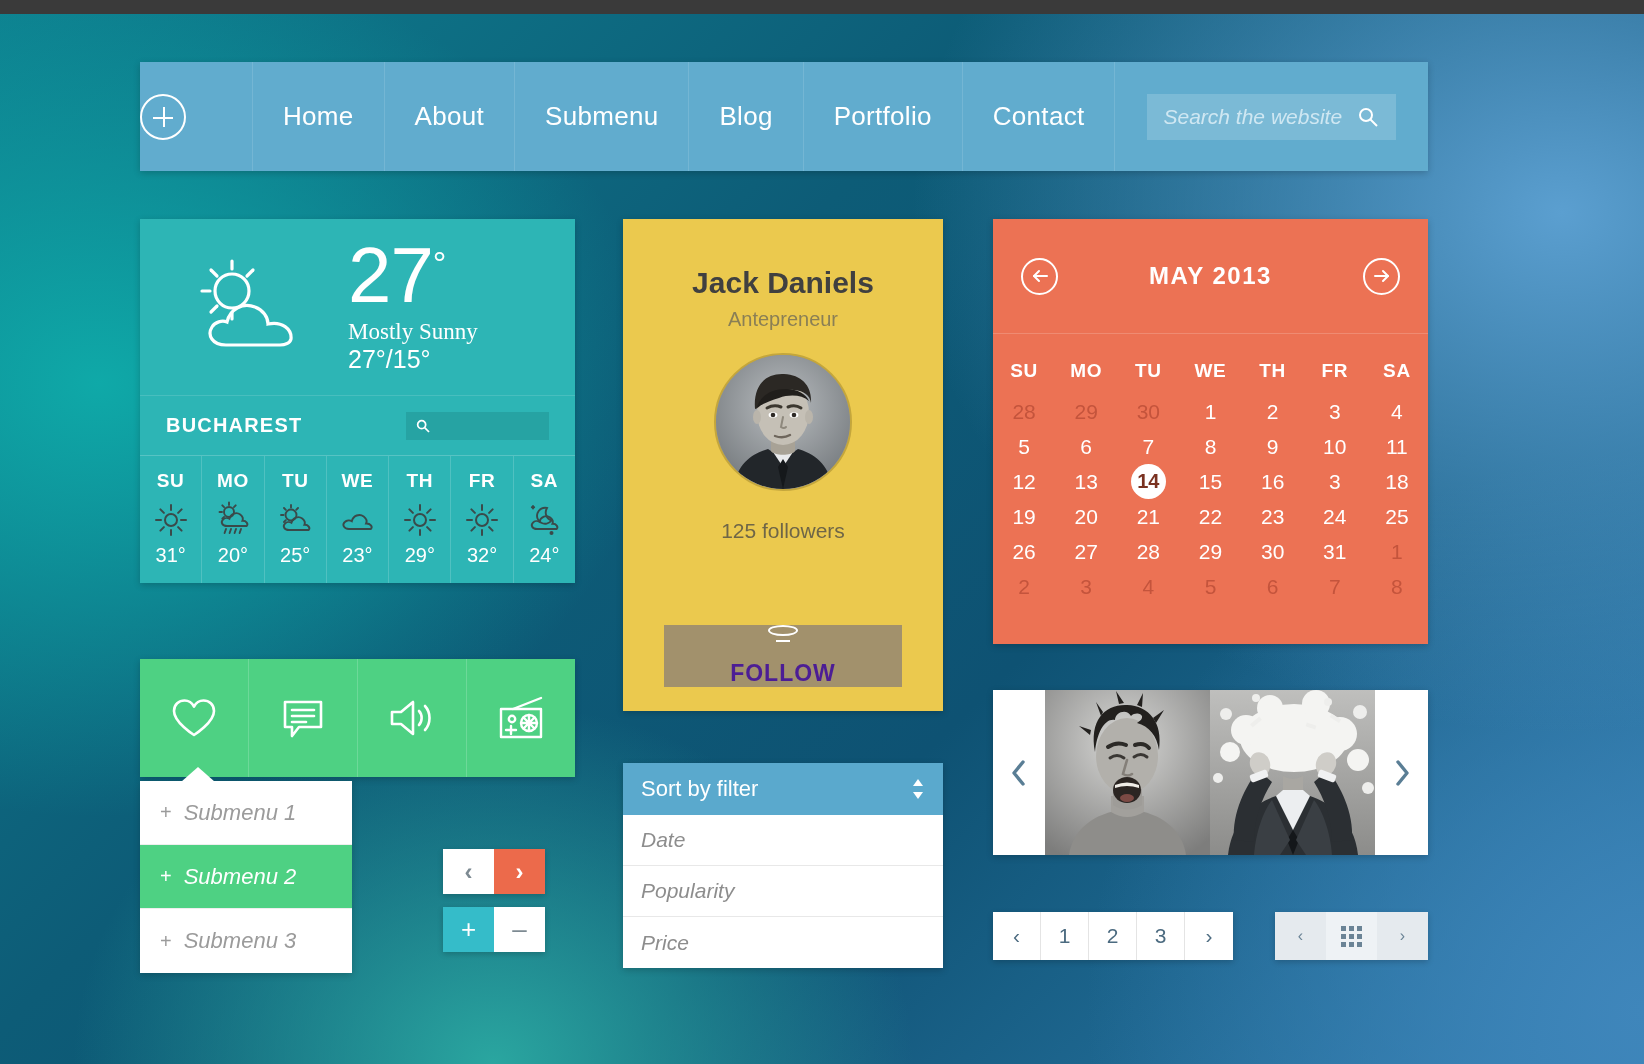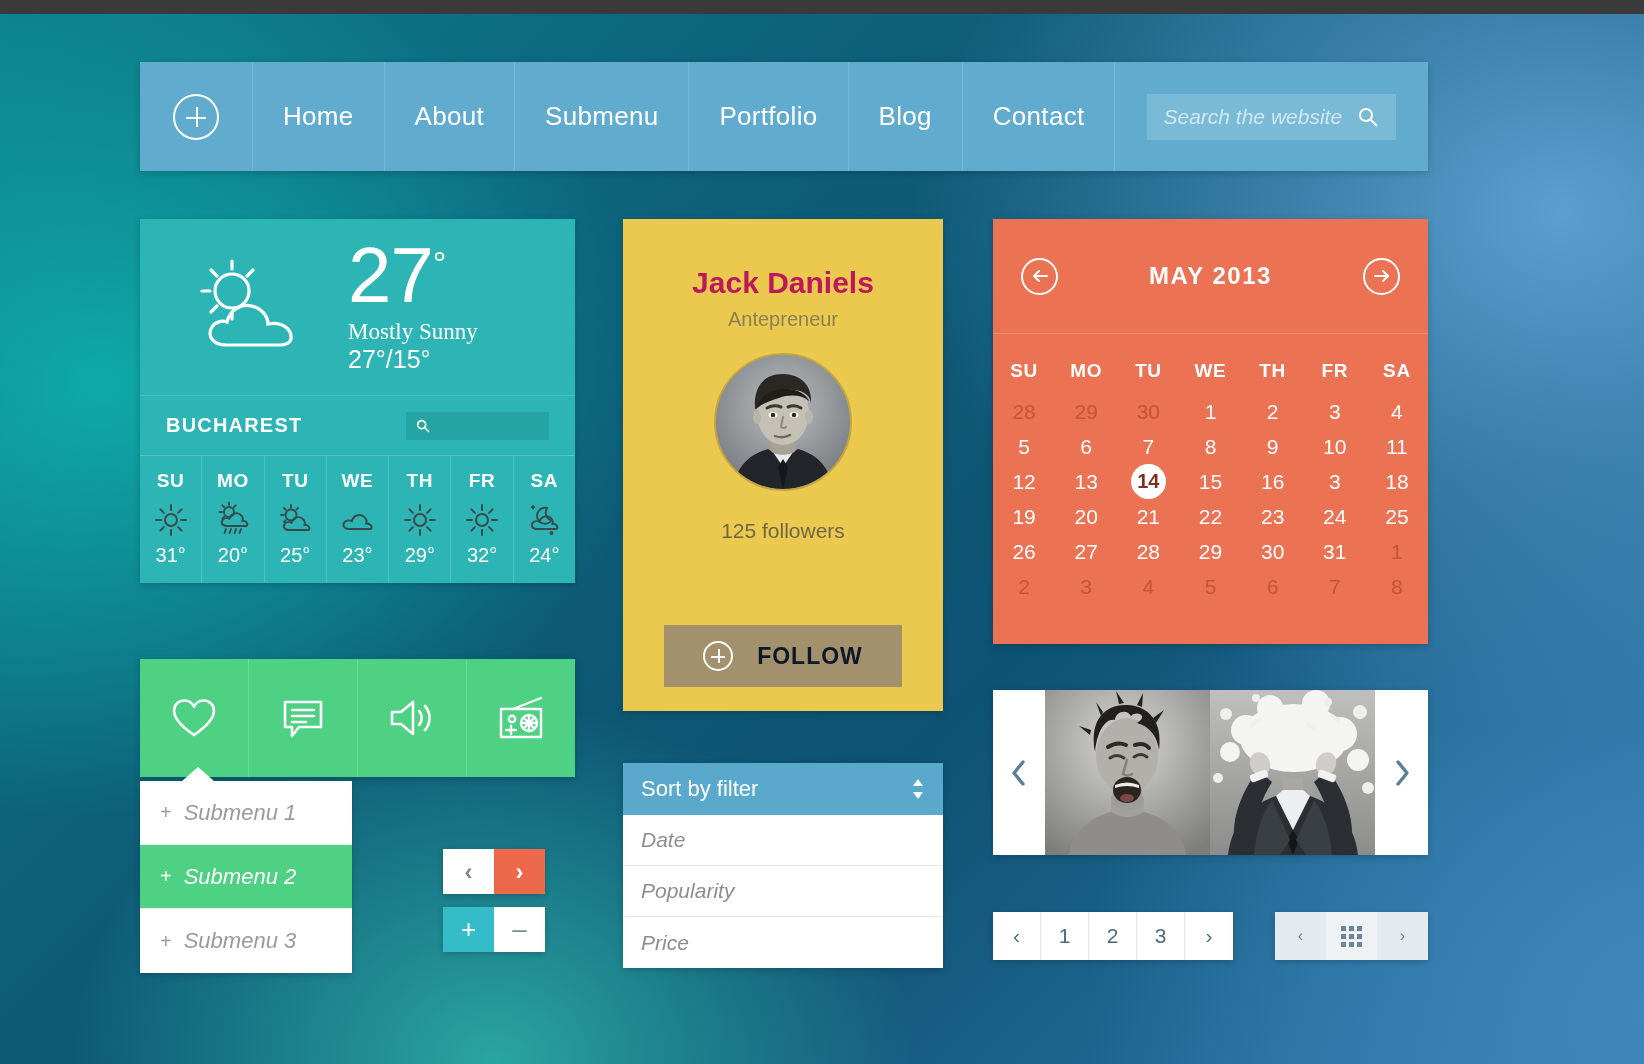--- a/index.html
+++ b/index.html
@@ -23,21 +23,21 @@
   #page { position:absolute; inset:0; }
 
   
   #nav {
     position:absolute; left:140px; top:62px; width:1288px; height:109px;
     display:flex; align-items:stretch;
     background:#61acce;
     box-shadow:0 2px 7px rgba(0,0,0,0.2);
   }
   .nav-cell {
-    display:flex; align-items:center; justify-content:center;
+    display:flex; align-items:center; justify-content:flex-start;
     border-right:1px solid rgba(255,255,255,0.12);
     color:#fff;
     font-size:26px;
     letter-spacing:0.3px;
     padding:0 30px;
     white-space:nowrap;
   }
   .nav-cell.plus { width:113px; padding:0; }
   .nav-search { flex:1; border-right:none; padding:0 32px; display:flex; align-items:center; }
   .search-box {
@@ -126,32 +126,32 @@
   #pmbox .b { flex:1; display:flex; align-items:center; justify-content:center; font-size:26px; }
   #pmbox .plus { background:#35bcc9; color:#fff; }
   #pmbox .minus { background:#fff; color:#7d8a92; }
 
   
   #profile {
     position:absolute; left:623px; top:219px; width:320px; height:492px;
     background:#ebc94e; box-shadow:0 2px 7px rgba(0,0,0,0.2);
     display:flex; flex-direction:column; align-items:center;
   }
-  .p-name { margin-top:47px; font-size:30px; font-weight:bold; color:#be185d;}
+  .p-name { margin-top:47px; font-size:30px; font-weight:bold; color:#404040;}
   .p-role { margin-top:8px; font-size:20px; color:#8a7f55;}
   .p-avatar {
     margin-top:22px; width:138px;height:138px;border-radius:50%;
     border:2px solid #c4a63c; overflow:hidden; position:relative;
     background:#8e9295;
   }
   .p-followers { margin-top:28px; font-size:21px; color:#6f6647;}
   .p-follow {
     position:absolute; bottom:24px; left:41px; width:238px; height:62px;
-    background:#a2916c; color:#0f172a; display:flex; align-items:center; justify-content:center;
-    gap:24px; font-weight:bold; font-size:23px; letter-spacing:1px;
+    background:#a2916c; color:#4c1d95; display:flex; align-items:center; justify-content:center;
+    gap:24px; font-weight:bold; font-size:23px; letter-spacing:1px;flex-direction:column;
   }
   .mini-plus { width:30px;height:30px;border:2px solid #fff;border-radius:50%;position:relative;}
   .mini-plus:before,.mini-plus:after{content:"";position:absolute;background:#fff;}
   .mini-plus:before{left:6px;right:6px;top:13px;height:2px;}
   .mini-plus:after{top:6px;bottom:6px;left:13px;width:2px;}
 
   
   #sortfilter {
     position:absolute; left:623px; top:763px; width:320px;
     box-shadow:0 2px 7px rgba(0,0,0,0.2);
@@ -227,24 +227,24 @@
     <div class="nav-cell">
         <span>Home</span>
       </div>
     <div class="nav-cell">
         <span>About</span>
       </div>
     <div class="nav-cell">
         <span>Submenu</span>
       </div>
     <div class="nav-cell">
+        <span>Blog</span>
+      </div>
+    <div class="nav-cell">
         <span>Portfolio</span>
-      </div>
-    <div class="nav-cell">
-        <span>Blog</span>
       </div>
     <div class="nav-cell">
         <span>Contact</span>
       </div>
     <div class="nav-search">
       <div class="search-box">
         <span class="ph">Search the website</span>
         <span>
           <svg width="24" height="24" viewBox="0 0 24 24" fill="none" stroke="#fff" stroke-width="2">
             <circle cx="10" cy="10" r="6"></circle>

